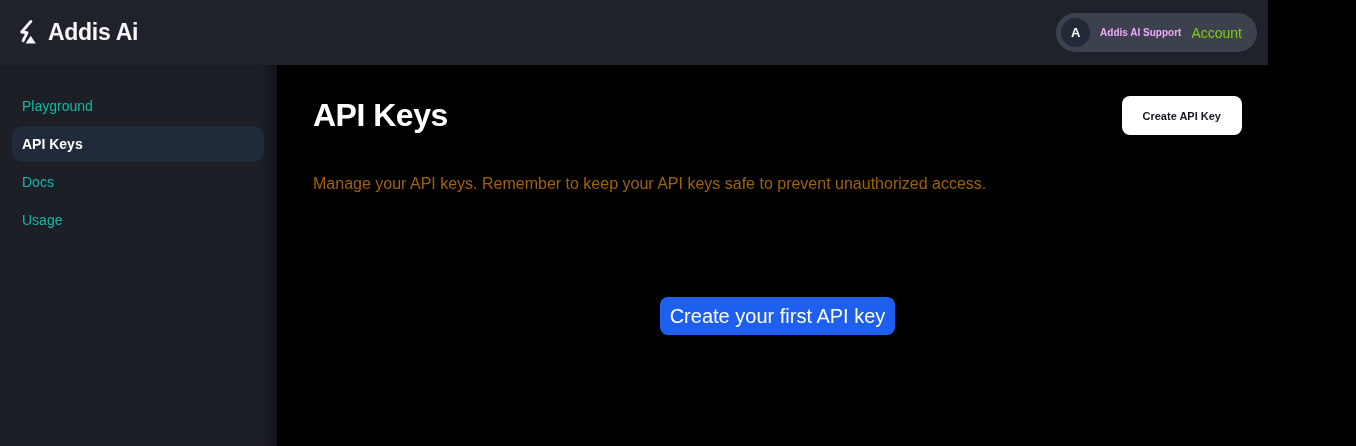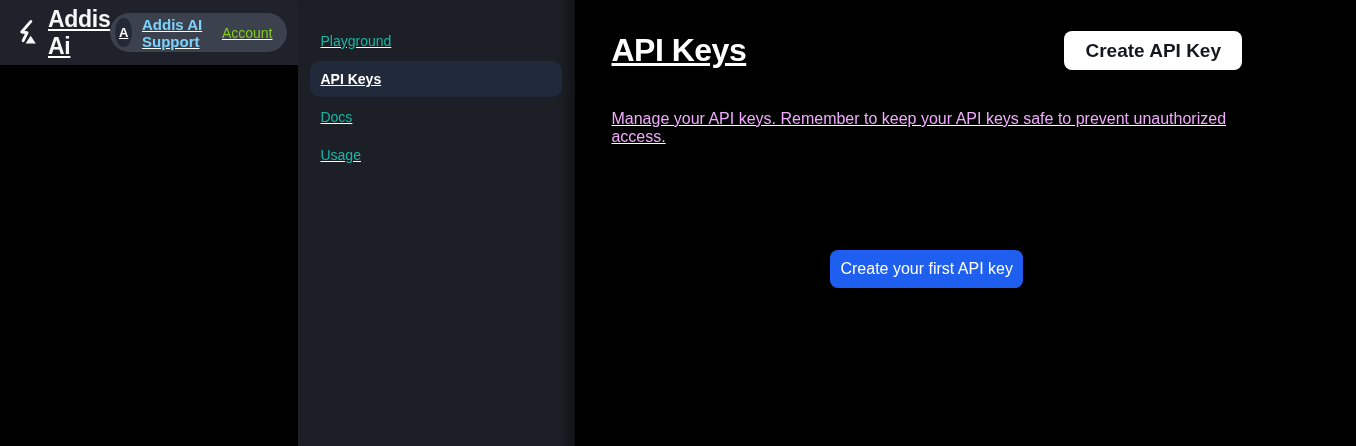--- a/index.html
+++ b/index.html
@@ -3,21 +3,21 @@
 <meta charset="utf-8">
 <style>
   * { box-sizing: border-box; margin: 0; padding: 0; }
   html, body { width: 1356px; height: 446px; }
   body {
     font-family: "Liberation Sans", sans-serif;
     background: #000;
     overflow: hidden;
     color: #fff;
   }
-  .app { width: 1268px; height: 446px; display: flex; flex-direction: row; text-decoration: underline; }
+  .app { width: 1268px; height: 446px; display: flex; flex-direction: column; }
 
   
   .topbar {
     height: 65px;
     flex: 0 0 65px;
     background: var(--header-bg, #1f222a);
     display: flex;
     align-items: center;
     justify-content: space-between;
     padding: 0 11px 0 14px;
@@ -44,21 +44,21 @@
     width: 29px; height: 29px;
     border-radius: 50%;
     background: var(--avatar-bg, #232937);
     display: inline-flex;
     align-items: center;
     justify-content: center;
     font-size: 13px;
     font-weight: 700;
     color: #fff;
   }
-  .account-name { font-size: 15px; font-weight: 700; color: #7dd3fc; }
+  .account-name { font-size: 10px; font-weight: 700; color: #f0abfc; }
   .account-role { font-size: 14px; color: #84cc16; }
 
   
   .body { flex: 1; display: flex; min-height: 0; }
   .sidebar {
     width: 277px;
     flex: 0 0 277px;
     background: var(--sidebar-bg, #1c1f25);
     padding-top: 21px;
     box-shadow: inset -16px 0 14px -12px rgba(0,0,0,0.55);
@@ -104,37 +104,37 @@
     cursor: pointer;
     display: inline-flex;
     align-items: center;
     justify-content: center;
   }
   .btn-white {
     height: 39px;
     padding: 16px 21px;
     background: #ffffff;
     color: #14171d;
-    font-size: 19px;
+    font-size: 11px;
     font-weight: 600;
   }
   .page-desc {
     margin-top: 40px;
     font-size: 16px;
-    color: #f0abfc;
+    color: #a16207;
   }
   .empty-state { margin-top: 85px; text-align: center; }
   .empty-msg { font-size: 16px; color: #a9b0ba; }
   .btn-blue {
     margin-top: 19px;
     height: 38px;
     padding: 0 10px;
     background: var(--accent-blue, #1e5ff0);
     color: #ffffff;
-    font-size: 16px;
+    font-size: 20px;
     font-weight: 500;
   }
 </style>
 </head>
 <body>
 
 <div class="app">
 
   <header class="topbar">
     <div class="brand">

